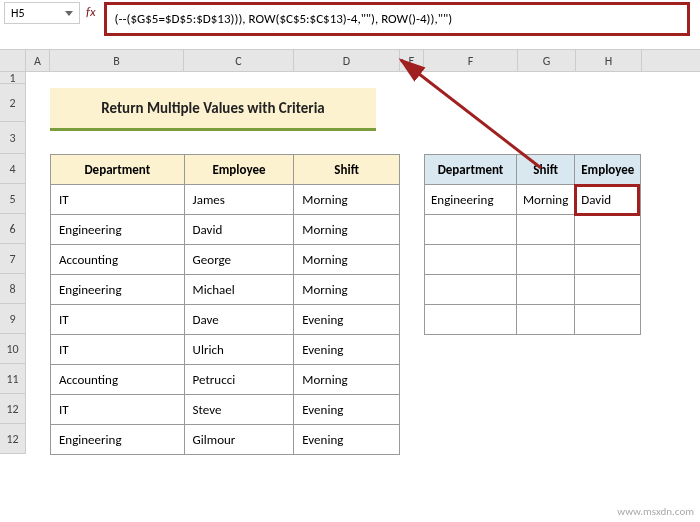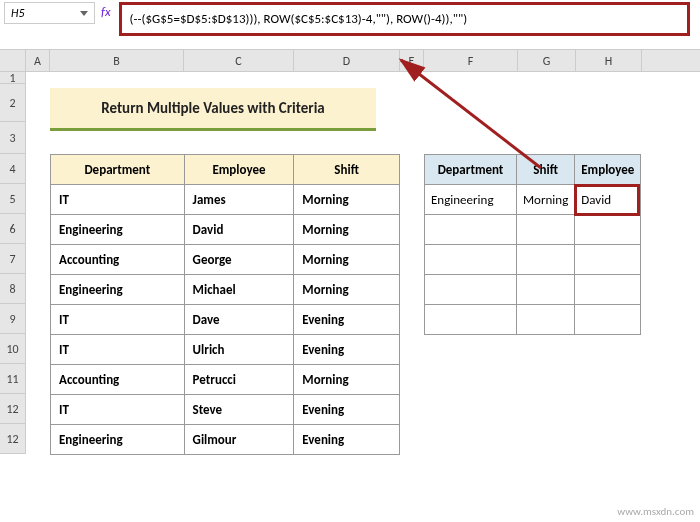--- a/index.html
+++ b/index.html
@@ -1,41 +1,41 @@
 <!DOCTYPE html>
 <html><head>
 <meta charset="utf-8">
 <style>
 * { box-sizing: border-box; margin: 0; padding: 0; }
 body { font-family: Calibri, Arial, sans-serif; font-size: 13px; background: #fff; width: 700px; height: 522px; overflow: hidden; position: relative; }
 
 .namebox-row { display: flex; align-items: flex-start; height: 50px; border-bottom: 1px solid #ccc; }
-.namebox { width: 91px; height: 22px; border: 1px solid #ccc; display: flex; align-items: center; padding: 0 6px; background: #fff; justify-content: space-between; margin: 2px 4px 0 4px; font-style: italic; }
+.namebox { width: 76px; height: 22px; border: 1px solid #ccc; display: flex; align-items: center; padding: 0 6px; background: #fff; justify-content: space-between; margin: 2px 4px 0 4px; }
 .namebox span { font-size: 12px; }
 .dropdown-arrow { width: 0; height: 0; border-left: 4px solid transparent; border-right: 4px solid transparent; border-top: 5px solid #666; }
 .fx-group { display: flex; align-items: flex-start; flex: 1; }
-.fx-label { font-style: italic; font-size: 13px; color: #6d28d9; margin: 4px 6px 0 2px; }
+.fx-label { font-style: italic; font-size: 13px; color: #7f1d1d; margin: 4px 6px 0 2px; }
 .formula-bar { flex: 1; border: 3px solid #a02020; padding: 4px 8px; font-size: 13px; line-height: 1.5; background: #fff; margin: 2px 10px 2px 2px; }
 
 .sheet { position: relative; }
 .col-headers { display: flex; height: 22px; background: #e6e6e6; border-bottom: 1px solid #ccc; }
 .row-hdr-spacer { width: 26px; border-right: 1px solid #ccc; background: #e6e6e6; }
 .col-hdr { border-right: 1px solid #ccc; display: flex; align-items: center; justify-content: center; color: #444; font-size: 12px; }
 
 .grid-area { display: flex; }
 .row-headers { width: 26px; background: #e6e6e6; border-right: 1px solid #ccc; }
 .row-hdr { height: 30px; border-bottom: 1px solid #ccc; display: flex; align-items: center; justify-content: center; color: #444; font-size: 12px; }
 .row-hdr.short { height: 12px; }
 
 .cells { position: relative; flex: 1; }
 
 .title-cell { position: absolute; left: 24px; top: 16px; width: 326px; height: 43px; background: #fdf2d0; border-bottom: 3px solid #7a9e3c; display: flex; align-items: center; justify-content: center; font-weight: bold; font-size: 15px; color: #222; }
 
 .data-table { position: absolute; left: 24px; top: 82px; width: 350px; border-collapse: collapse; }
-.data-table th, .data-table td { border: 1px solid #999; height: 30px; padding: 0 8px; font-size: 13px; text-align: left; font-weight: bold; }
+.data-table th, .data-table td { border: 1px solid #999; height: 30px; padding: 0 8px; font-size: 13px; text-align: left; }
 .data-table th { background: #fdf2d0; text-align: center; font-weight: bold; }
 
 .lookup-table { position: absolute; left: 398px; top: 82px; border-collapse: collapse; }
 .lookup-table th, .lookup-table td { border: 1px solid #999; height: 30px; padding: 0 6px; font-size: 13px; text-align: left; }
 .lookup-table th { background: #d9e8f0; text-align: center; font-weight: bold; }
 .lookup-table .dept { width: 92px; }
 .lookup-table .shft { width: 56px; }
 .lookup-table .emp { width: 64px; }
 
 .result-box { position: absolute; border: 3px solid #a02020; pointer-events: none; }

